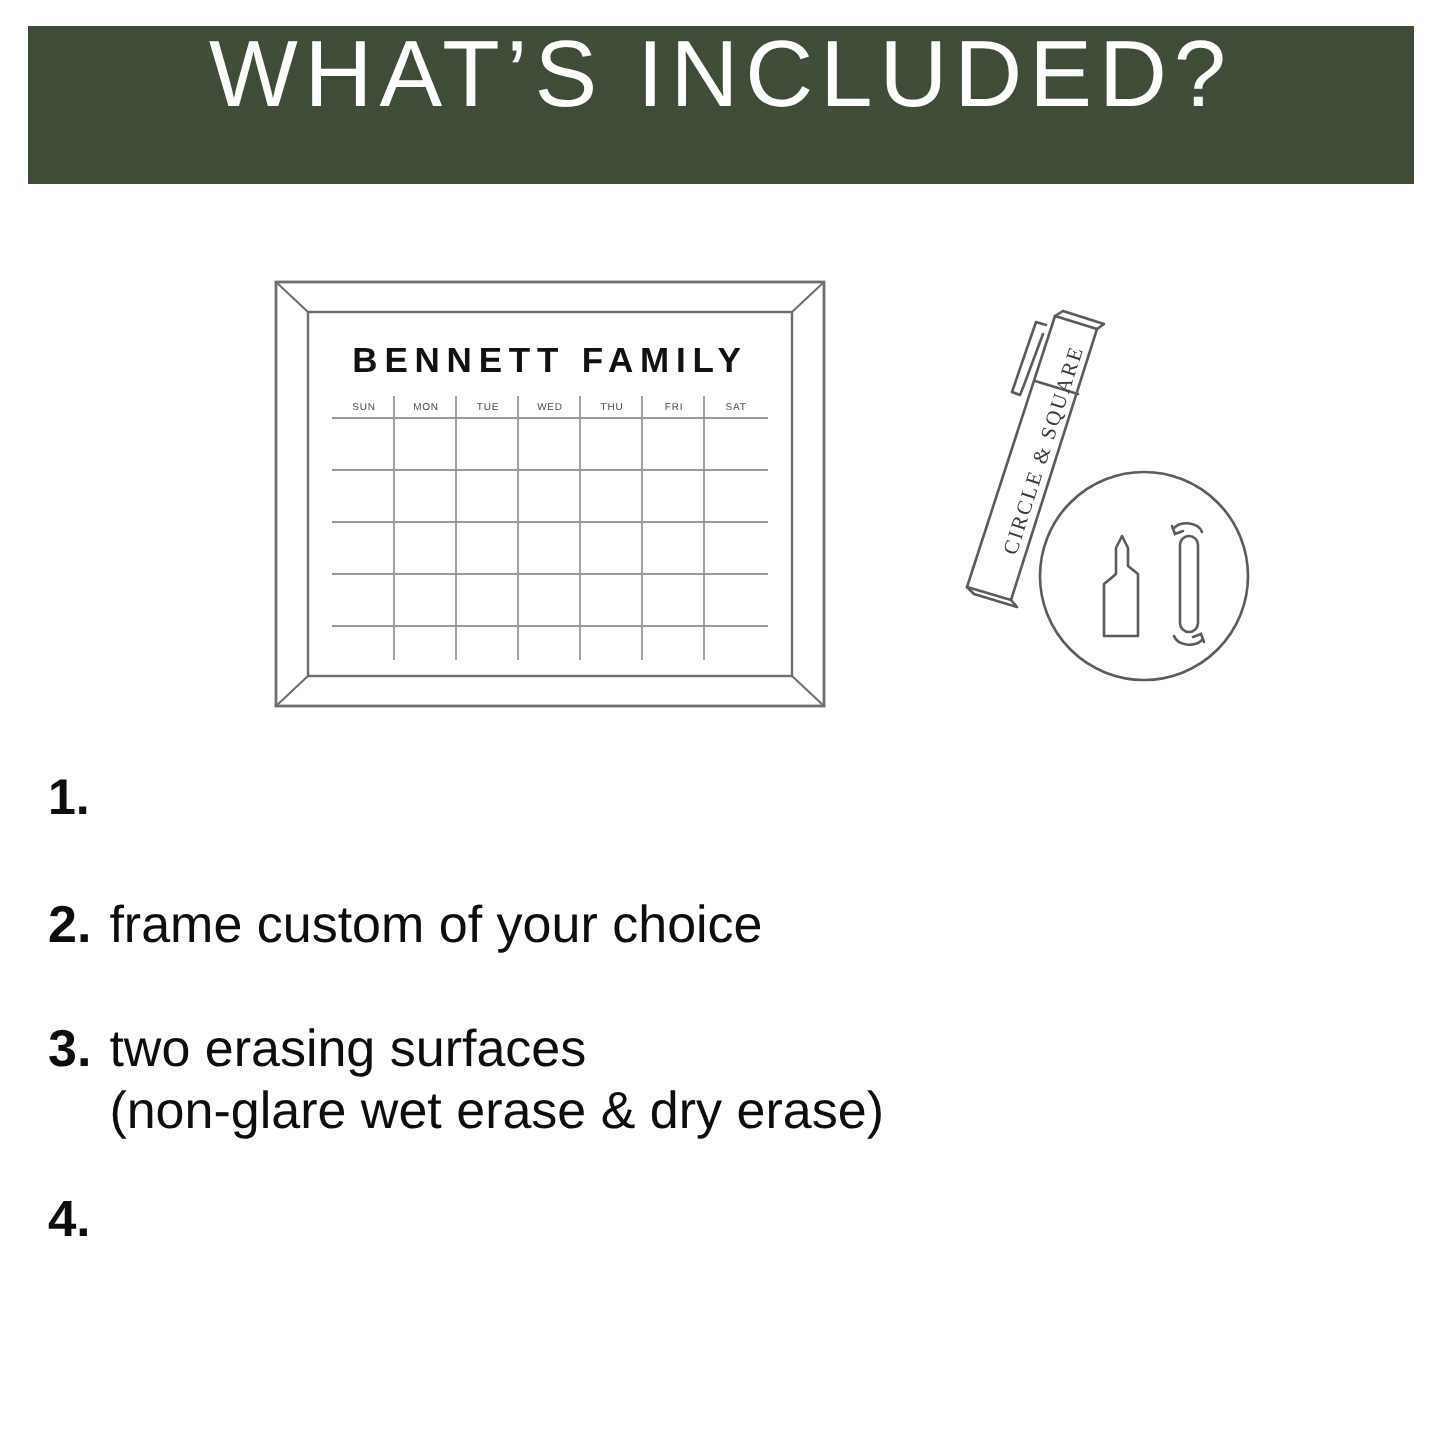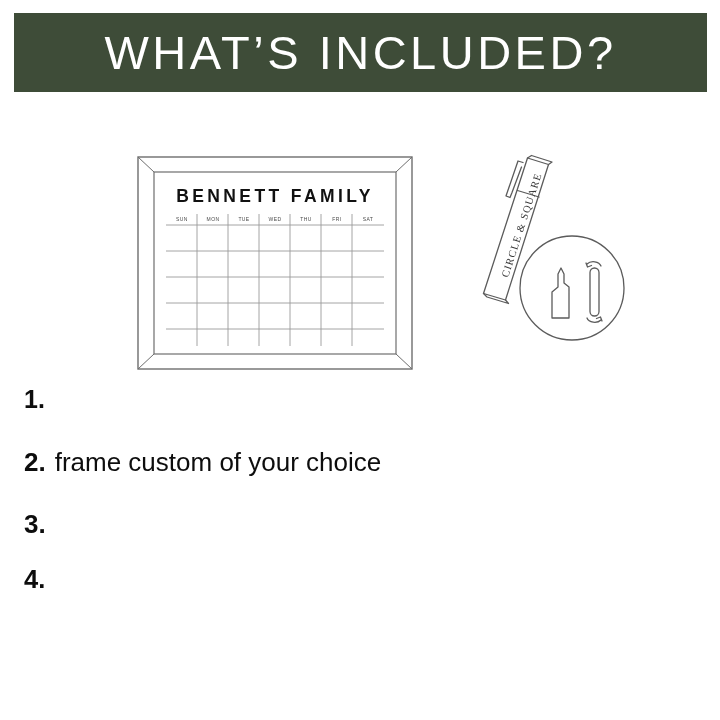--- a/index.html
+++ b/index.html
@@ -17,21 +17,21 @@
 
   
   #header-banner {
     position: absolute;
     left: 14px;
     top: 13px;
     width: 693px;
     height: 79px;
     background: #3E4C38;
     display: flex;
-    align-items: center;
+    align-items: flex-start;
     justify-content: center;
   }
   #header-title {
     color: #FFFFFF;
     font-size: 47px;
     font-weight: 300;
     letter-spacing: 3.5px;
     font-family: "Liberation Sans", sans-serif;
     white-space: nowrap;
     line-height: 1;
@@ -43,21 +43,21 @@
     left: 0;
     top: 100px;
     width: 720px;
     height: 275px;
   }
 
   
   #calendar-board {
     position: absolute;
     left: 137px;
-    top: 56px;
+    top: 40px;
     width: 276px;
     height: 272px;
   }
   #calendar-board svg { display: block; }
 
   .cal-title {
     font-family: "Liberation Sans", sans-serif;
     font-size: 17.5px;
     font-weight: 600;
     letter-spacing: 3.4px;
@@ -212,19 +212,21 @@
     <span class="item-number">1.</span>
   </div>
 
   <div class="list-item" id="item-2">
     <span class="item-number">2.</span>
     <span class="item-text">frame custom of your choice</span>
   </div>
 
   <div class="list-item" id="item-3">
     <span class="item-number">3.</span>
+    <span class="item-text"> two erasing surfaces
+(non-glare wet erase &amp; dry erase)</span>
   </div>
 
   <div class="list-item" id="item-4">
     <span class="item-number">4.</span>
   </div>
 
 </div>
 
 </body></html>

